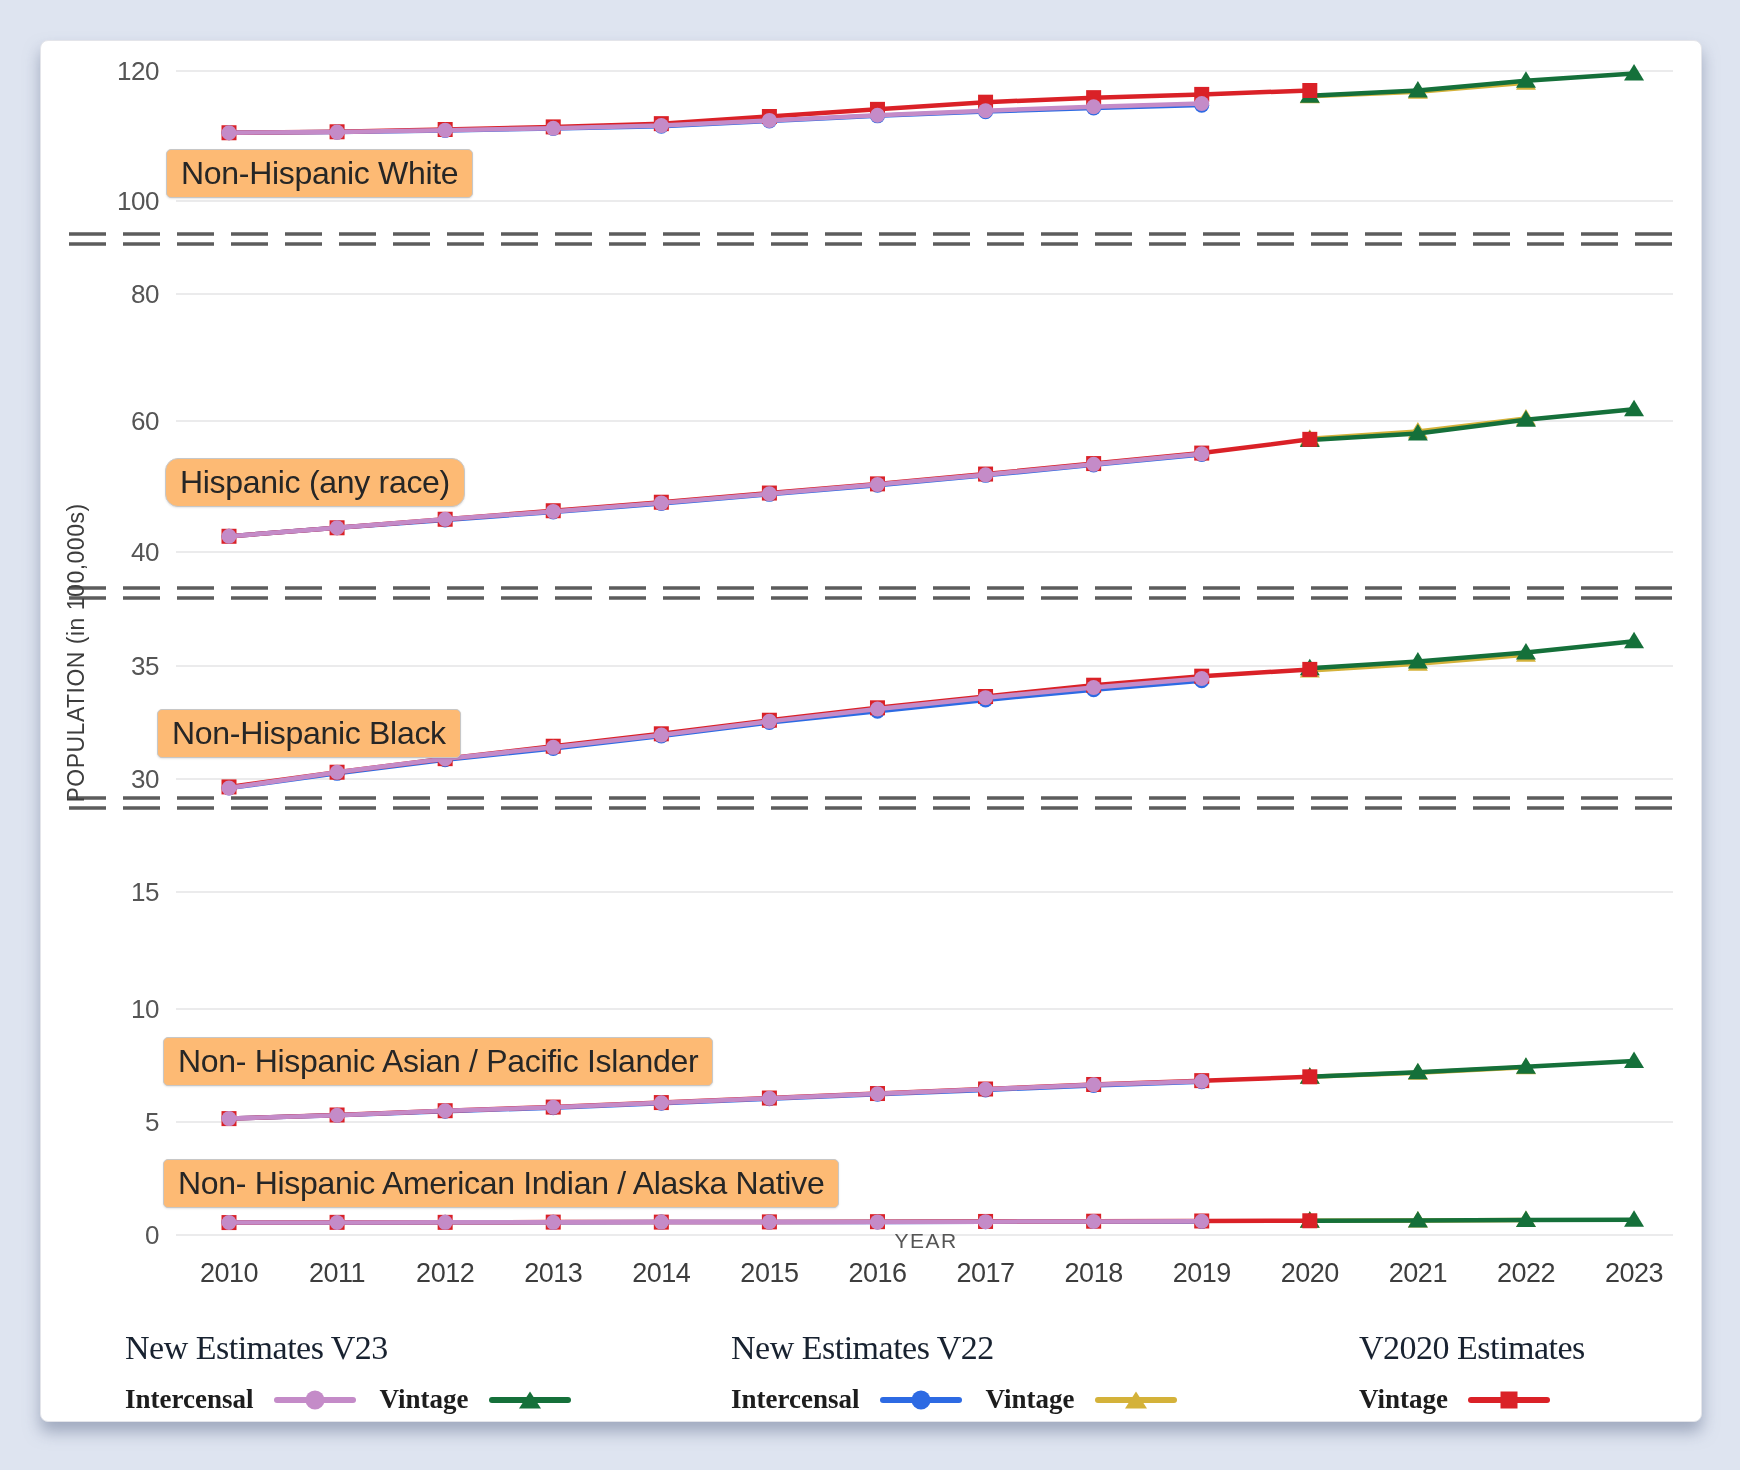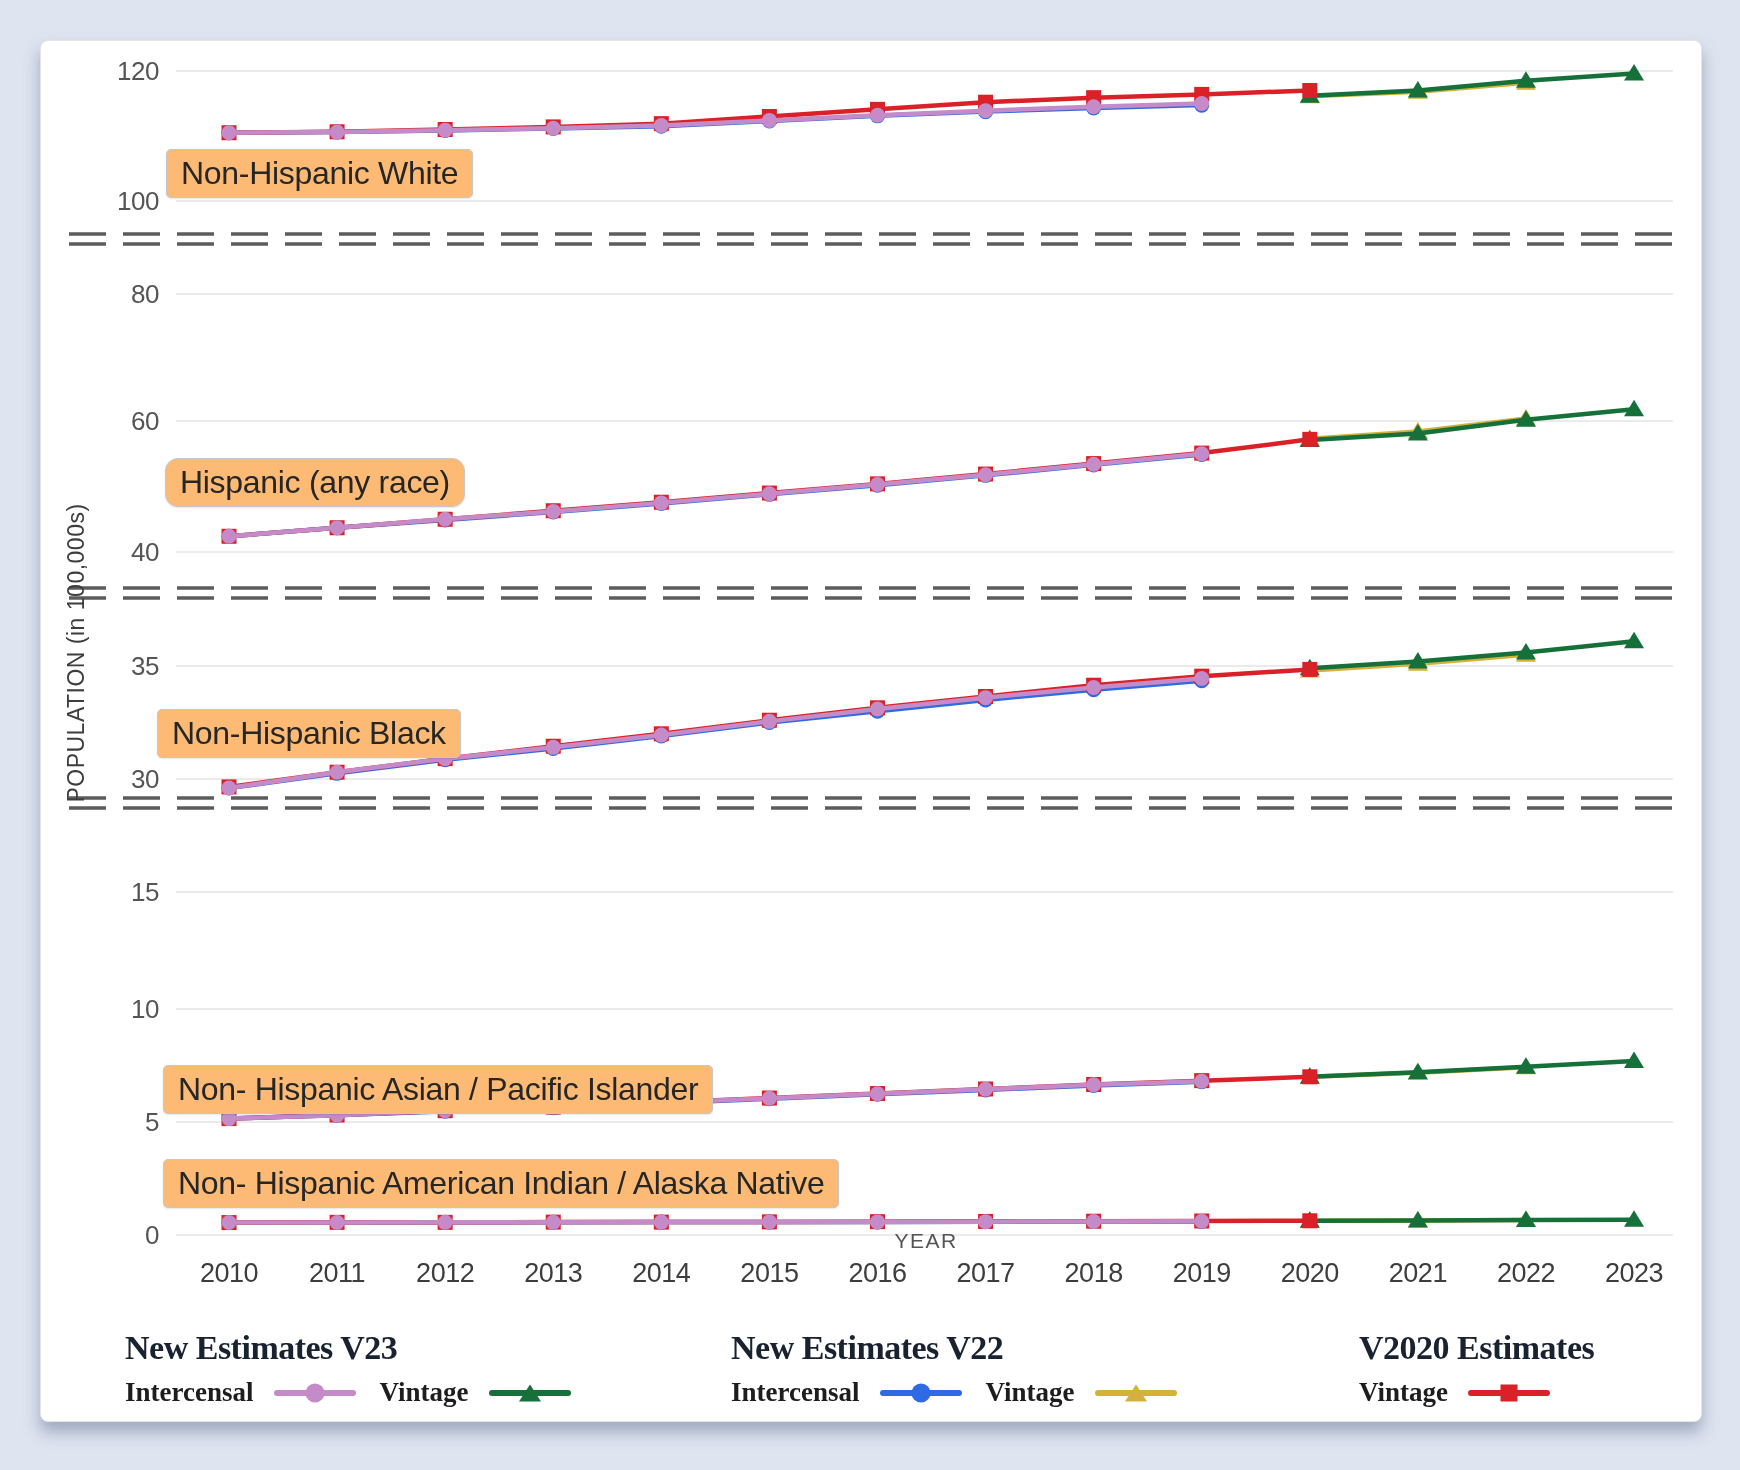--- a/index.html
+++ b/index.html
@@ -29,24 +29,24 @@
     transform:translate(-50%,-50%) rotate(-90deg);
     font-size:23px;color:#3d3d3d;letter-spacing:0.5px;white-space:nowrap;
   }
   .x-axis-title{
     position:absolute;left:885px;top:1200px;transform:translate(-50%,-50%);
     font-size:21px;color:#555;letter-spacing:1.5px;
   }
   .legend{position:absolute;left:0;top:1288px;width:100%;height:92px;}
   .legend-col{position:absolute;top:0;}
   .legend-title{
-    font-family:"Liberation Serif", serif;font-weight:bold;
+    font-family:"Liberation Serif", serif;font-weight:normal;
     font-size:34px;color:#182230;letter-spacing:-0.5px;
   }
-  .legend-items{display:flex;align-items:center;gap:24px;margin-top:10px;}
+  .legend-items{display:flex;align-items:center;gap:24px;margin-top:17px;}
   .legend-item{display:flex;align-items:center;gap:20px;}
   .legend-label{
     font-family:"Liberation Serif", serif;font-weight:bold;
     font-size:27px;color:#1d1d1d;
   }
   .swatch{position:relative;width:82px;height:20px;display:inline-block;}
   .swatch-line{position:absolute;left:0;right:0;top:7px;height:6px;border-radius:3px;}
   .swatch-marker{position:absolute;left:50%;top:50%;transform:translate(-50%,-50%);}
   .swatch-marker.circle{width:19px;height:19px;border-radius:50%;}
   .swatch-marker.square{width:17px;height:17px;}
@@ -317,21 +317,21 @@
       <circle cx="728.4" cy="1180.892" r="7.5" fill="#c48bc8"></circle>
       <circle cx="836.48" cy="1180.892" r="7.5" fill="#c48bc8"></circle>
       <circle cx="944.56" cy="1180.666" r="7.5" fill="#c48bc8"></circle>
       <circle cx="1052.6399999999999" cy="1180.44" r="7.5" fill="#c48bc8"></circle>
       <circle cx="1160.72" cy="1180.214" r="7.5" fill="#c48bc8"></circle>
     </svg>
 
   <div class="series-label" style="left:125px;top:108px;">Non-Hispanic White</div>
   <div class="series-label" style="left:124px;top:417px;border-radius:13px;">Hispanic (any race)</div>
   <div class="series-label" style="left:116px;top:668px;">Non-Hispanic Black</div>
-  <div class="series-label" style="left:122px;top:996px;margin-top:28px;">Non- Hispanic Asian / Pacific Islander</div>
+  <div class="series-label" style="left:122px;top:996px;">Non- Hispanic Asian / Pacific Islander</div>
   <div class="series-label" style="left:122px;top:1118px;text-align:center;">Non- Hispanic American Indian / Alaska Native</div>
 
   <div class="y-axis-title">POPULATION (in 100,000s)</div>
   <div class="x-axis-title">YEAR</div>
 
   <div class="legend">
 
     <div class="legend-col" style="left:84px;">
       <div class="legend-title">New Estimates V23</div>
       <div class="legend-items">

